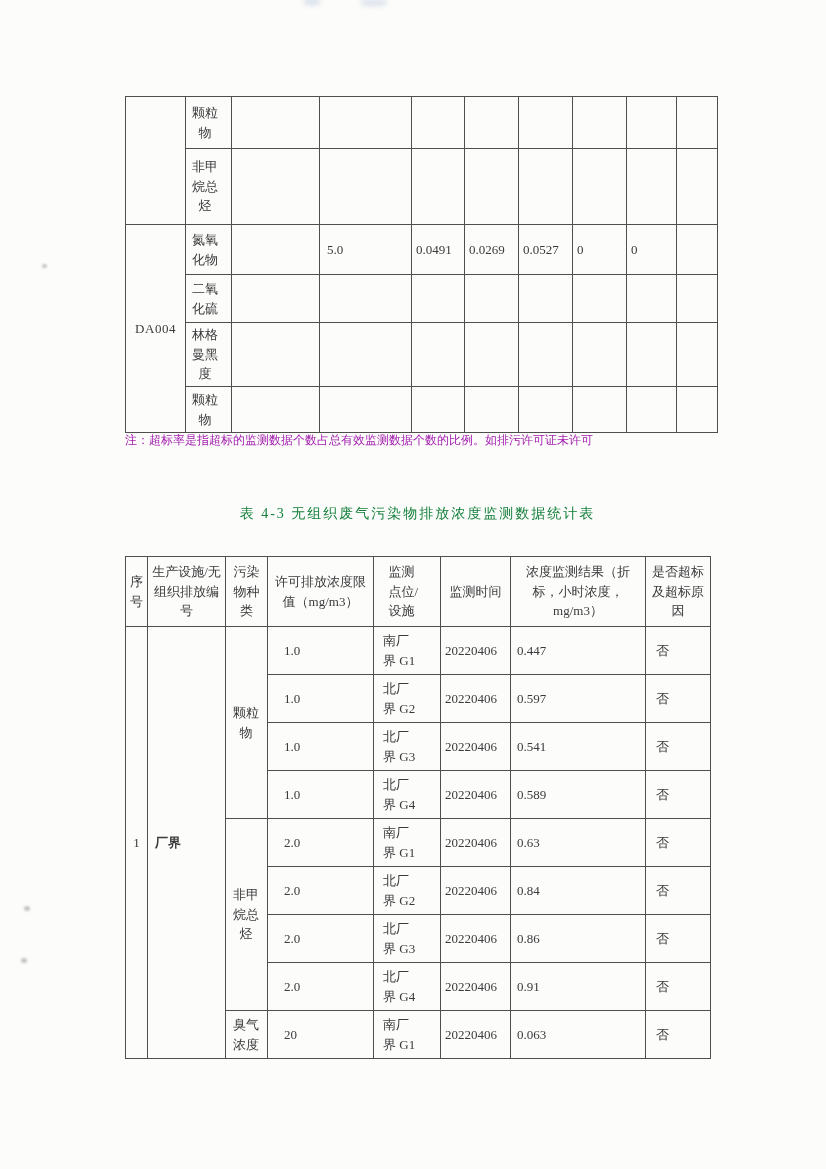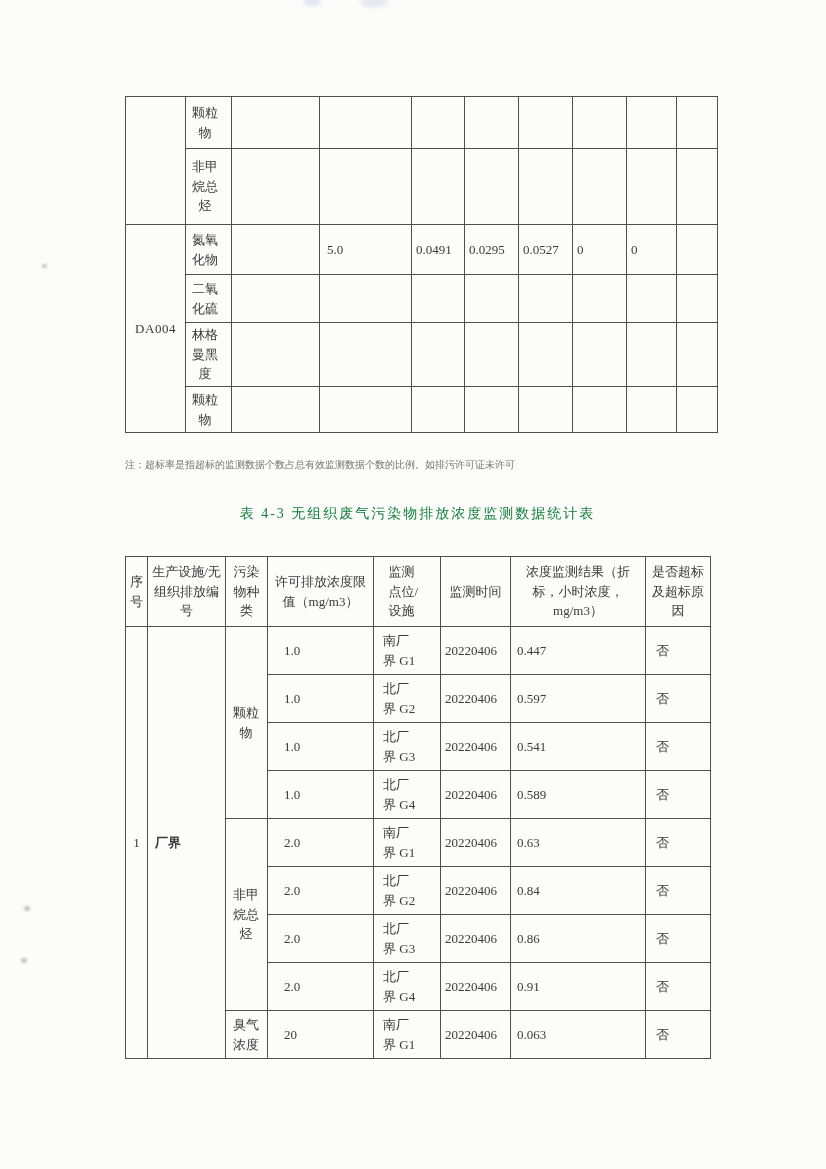--- a/index.html
+++ b/index.html
@@ -30,22 +30,22 @@
   .t1{top:96px;width:592px;}
   .t1 .c-id{text-align:center;letter-spacing:0.5px;}
   .t1 .c-pol{padding:2px 5px;}
   .t1 .c-lim{padding-left:7px;}
   .t1 .c-val{padding-left:4px;}
   
   .pl{display:inline-block;width:28px;text-align:center;vertical-align:middle;}
   .pt{display:inline-block;width:37px;text-align:left;vertical-align:middle;}
   
   .note{
-    position:absolute;left:125px;top:457px;width:596px;
-    font-size:10px;line-height:1.65;color:#737373;
+    position:absolute;left:125px;top:431px;width:596px;
+    font-size:12px;line-height:1.65;color:#a21caf;
   }
   .tbl-title{
     position:absolute;left:125px;top:505px;width:585px;
     text-align:center;font-size:14px;letter-spacing:2px;color:#15803d;
   }
   
   .t2{top:556px;width:585px;}
   .t2 .hdr td{text-align:center;padding:2px 4px;}
   .t2 .h-fac{padding:2px 8px;}
   .t2 .h-pol{padding:2px 5px;}
@@ -116,21 +116,21 @@
       <td></td>
       <td></td>
       <td></td>
     </tr>
     <tr style="height:50px">
       <td class="c-id" rowspan="4">DA004</td>
       <td class="c-pol"><span class="pl">氮氧化物</span></td>
       <td></td>
       <td class="c-lim">5.0</td>
       <td class="c-val">0.0491</td>
-      <td class="c-val">0.0295</td>
+      <td class="c-val">0.0269</td>
       <td class="c-val">0.0527</td>
       <td class="c-val">0</td>
       <td class="c-val">0</td>
       <td></td>
     </tr>
     <tr style="height:48px">
       <td class="c-pol"><span class="pl">二氧化硫</span></td>
       <td></td>
       <td></td>
       <td></td>

